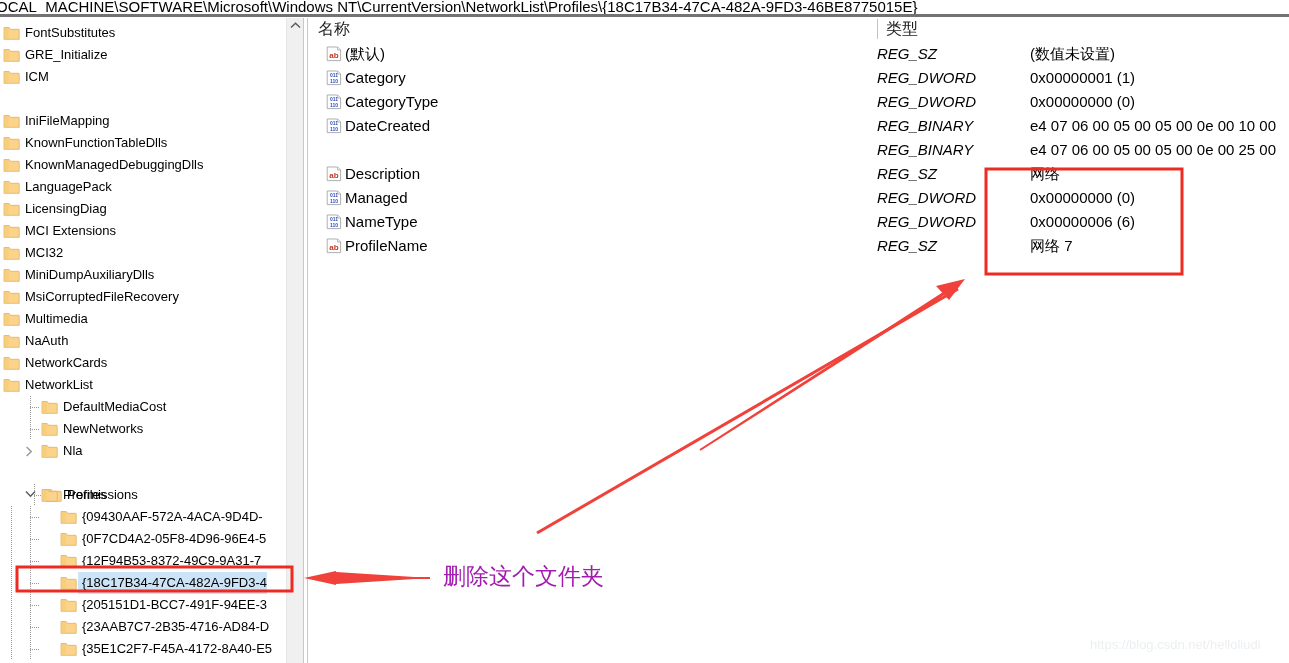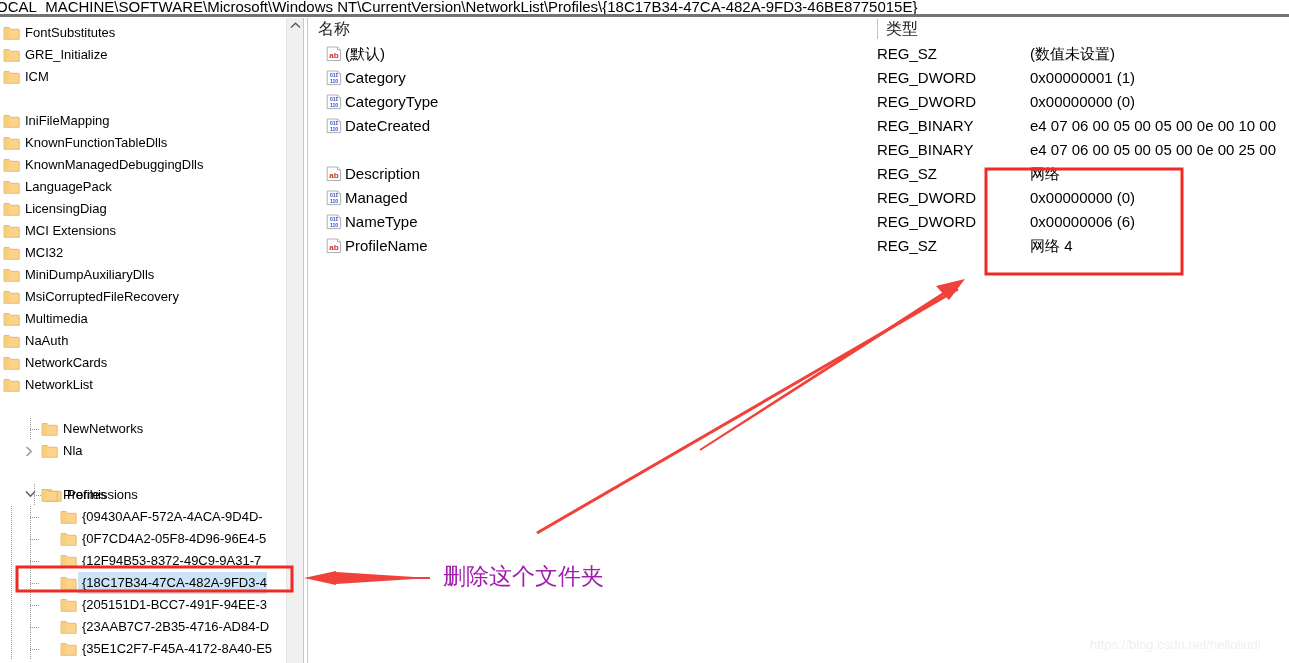--- a/index.html
+++ b/index.html
@@ -106,21 +106,21 @@
     white-space:nowrap;font-size:15px;color:#000;
   }
   .vrow .vname{
     position:absolute;left:10px;top:0;white-space:nowrap;
   }
   .vrow .vname .vicon{
     display:inline-block;width:17px;height:24px;vertical-align:top;position:relative;margin-left:8px;
   }
   .vrow .vname .vicon svg{position:absolute;left:0;top:4px;}
   .vrow .vname .vtxt{display:inline-block;vertical-align:top;padding-left:2px;}
-  .vrow .vtype{position:absolute;left:569px;top:0;}
+  .vrow .vtype{position:absolute;left:569px;top:0;font-style:italic;}
   .vrow .vdata{position:absolute;left:722px;top:0;}
 
   
   #annot{position:absolute;left:0;top:0;width:1289px;height:663px;pointer-events:none;}
   #note-text{
     position:absolute;left:443px;top:561px;
     font-family:"DejaVu Sans","Liberation Sans",sans-serif;
     font-size:23px;color:#a21caf;white-space:nowrap;
   }
   #watermark{
@@ -193,20 +193,24 @@
           <path d="M1.6 2.2 h4.2 v10.6 H1.6 Z" fill="#f7ce7b"></path>
         </svg></span><span class="tlabel">NaAuth</span></div>
     <div class="trow" style="top: 334px; left: 2px;"><span class="folder"><svg width="17" height="15" viewBox="0 0 17 15">
           <path d="M1 1.5 h5.2 l1.3 1.8 H15.6 a0.6 0.6 0 0 1 0.6 0.6 v9.4 H1 Z" fill="#fbd38a" stroke="#e0b161" stroke-width="0.8"></path>
           <path d="M1.6 2.2 h4.2 v10.6 H1.6 Z" fill="#f7ce7b"></path>
         </svg></span><span class="tlabel">NetworkCards</span></div>
     <div class="trow" style="top: 356px; left: 2px;"><span class="folder"><svg width="17" height="15" viewBox="0 0 17 15">
           <path d="M1 1.5 h5.2 l1.3 1.8 H15.6 a0.6 0.6 0 0 1 0.6 0.6 v9.4 H1 Z" fill="#fbd38a" stroke="#e0b161" stroke-width="0.8"></path>
           <path d="M1.6 2.2 h4.2 v10.6 H1.6 Z" fill="#f7ce7b"></path>
         </svg></span><span class="tlabel">NetworkList</span></div>
+    <div class="trow" style="top: 378px; left: 2px;"><span class="guide"></span><span class="guide tee"></span><span class="folder"><svg width="17" height="15" viewBox="0 0 17 15">
+          <path d="M1 1.5 h5.2 l1.3 1.8 H15.6 a0.6 0.6 0 0 1 0.6 0.6 v9.4 H1 Z" fill="#fbd38a" stroke="#e0b161" stroke-width="0.8"></path>
+          <path d="M1.6 2.2 h4.2 v10.6 H1.6 Z" fill="#f7ce7b"></path>
+        </svg></span><span class="tlabel">DefaultMediaCost</span></div>
     <div class="trow" style="top: 400px; left: 2px;"><span class="guide"></span><span class="guide tee"></span><span class="folder"><svg width="17" height="15" viewBox="0 0 17 15">
           <path d="M1 1.5 h5.2 l1.3 1.8 H15.6 a0.6 0.6 0 0 1 0.6 0.6 v9.4 H1 Z" fill="#fbd38a" stroke="#e0b161" stroke-width="0.8"></path>
           <path d="M1.6 2.2 h4.2 v10.6 H1.6 Z" fill="#f7ce7b"></path>
         </svg></span><span class="tlabel">NewNetworks</span></div>
     <div class="trow" style="top: 422px; left: 2px;"><span class="guide"></span><span class="chev"><svg width="8" height="11" viewBox="0 0 8 11">
           <path d="M1.6 1 L6.2 5.5 L1.6 10" fill="none" stroke="#9a9a9a" stroke-width="1.5"></path>
         </svg></span><span class="folder"><svg width="17" height="15" viewBox="0 0 17 15">
           <path d="M1 1.5 h5.2 l1.3 1.8 H15.6 a0.6 0.6 0 0 1 0.6 0.6 v9.4 H1 Z" fill="#fbd38a" stroke="#e0b161" stroke-width="0.8"></path>
           <path d="M1.6 2.2 h4.2 v10.6 H1.6 Z" fill="#f7ce7b"></path>
         </svg></span><span class="tlabel">Nla</span></div>
@@ -337,21 +341,21 @@
       <span class="vtype">REG_DWORD</span>
       <span class="vdata">0x00000006 (6)</span>
     </div>
     <div class="vrow" style="top: 216px;">
       <span class="vname"><span class="vicon"><svg width="16" height="16" viewBox="0 0 16 16">
             <path d="M1.2 1 h10.4 l3 3 v10.6 h-13.4 Z" fill="#ffffff" stroke="#a6a6a6" stroke-width="0.9"></path>
             <path d="M11.6 1 v3 h3" fill="#efefef" stroke="#a6a6a6" stroke-width="0.8"></path>
             <text x="8" y="12" font-family="Liberation Sans, sans-serif" font-size="8" font-weight="bold" fill="#c1392b" text-anchor="middle">ab</text>
           </svg></span><span class="vtxt">ProfileName</span></span>
       <span class="vtype">REG_SZ</span>
-      <span class="vdata">网络 4</span>
+      <span class="vdata">网络 7</span>
     </div>
   </div>
 
 <svg id="annot" width="1289" height="663" viewBox="0 0 1289 663">
 
   <rect x="986" y="169" width="196" height="105" fill="none" stroke="#ee2b23" stroke-width="3"></rect>
 
   <rect x="17" y="567" width="275" height="24" fill="none" stroke="#ee2b23" stroke-width="3"></rect>
 
   <g>

